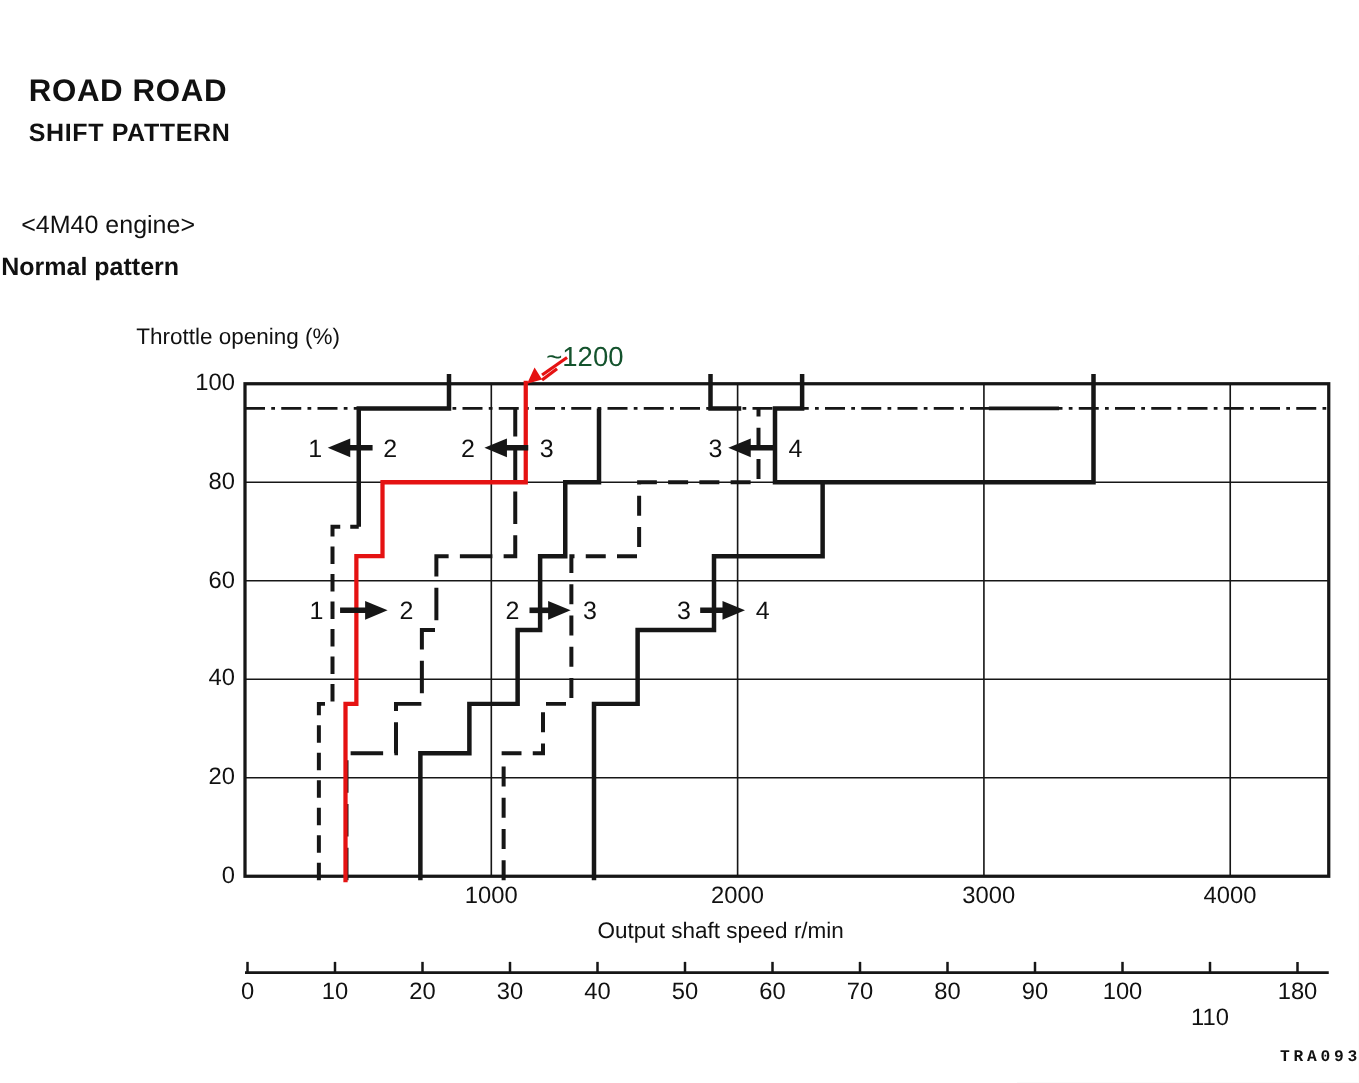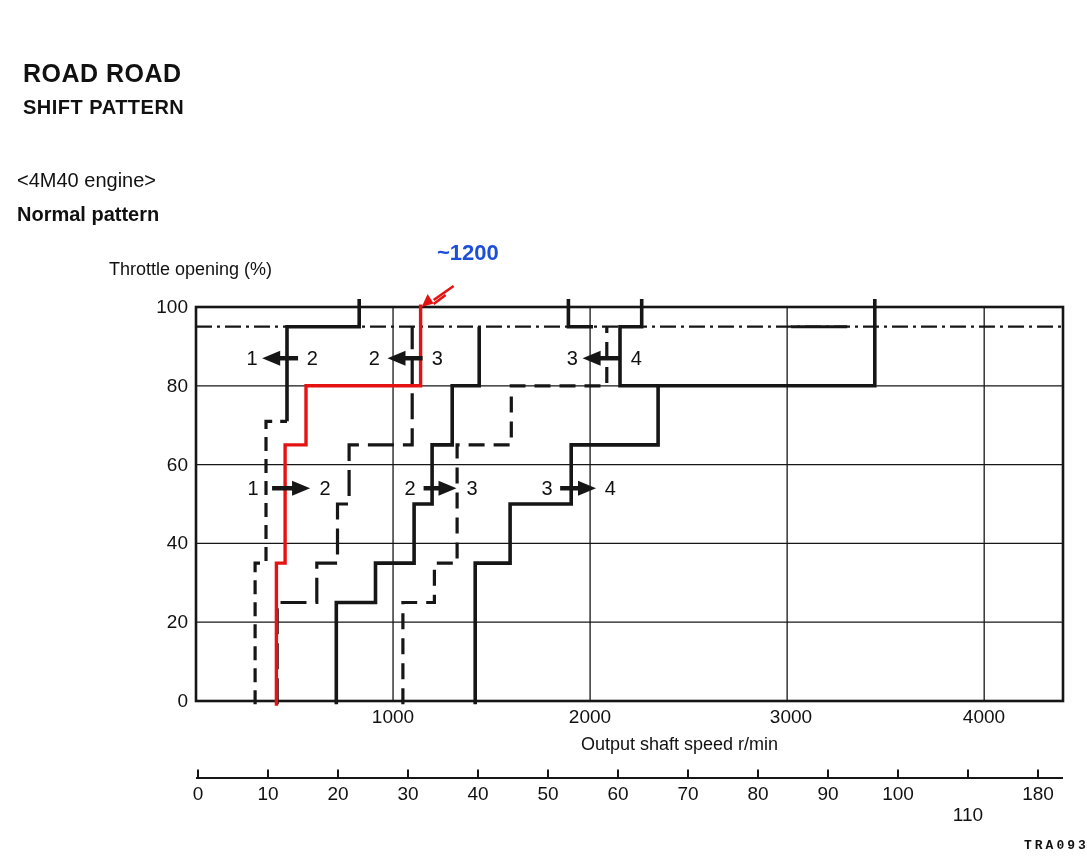--- a/index.html
+++ b/index.html
@@ -3,28 +3,28 @@
 <meta charset="utf-8">
 <style>
   html,body{margin:0;padding:0;background:#f7f7f5;}
   #page{position:relative;width:1087px;height:866px;background:#ffffff;overflow:hidden;
         font-family:"Liberation Sans",sans-serif;color:#111;}
   .abs{position:absolute;white-space:nowrap;}
   .h-title{left:27px;top:5px;font-size:40px;font-weight:bold;letter-spacing:-1.5px;}
   .h-section{left:23px;top:59px;font-size:25px;font-weight:bold;letter-spacing:0.5px;}
   .h-subsection{left:23px;top:96px;font-size:20px;font-weight:bold;letter-spacing:0.5px;}
   .h-engine{left:17px;top:169px;font-size:20px;font-weight:normal;}
-  .h-pattern{left:17px;top:203px;font-size:20px;font-weight:bold;}
+  .h-pattern{left:1px;top:203px;font-size:20px;font-weight:bold;}
   .axis-title{font-size:18px;}
   .ylabel-title{left:109px;top:259px;font-size:18px;}
   .tick{font-size:19px;}
   .ytick{left:118px;width:70px;text-align:right;}
   .xtick{width:80px;text-align:center;top:706px;}
   .vtick{width:60px;text-align:center;top:783px;}
-  .annotation{left:437px;top:240px;font-size:22px;font-weight:bold;color:#1d4ed8;}
+  .annotation{left:437px;top:273px;font-size:22px;font-weight:normal;color:#14532d;}
   .figcode{left:1024px;top:838px;font-size:13px;font-weight:bold;
            font-family:"Liberation Mono",monospace;letter-spacing:3px;}
   svg{position:absolute;left:0;top:0;}
 </style>
 </head>
 <body>
 
 <div id="page">
 
   <svg id="chart-svg" width="1087" height="866" viewBox="0 0 1087 866">
@@ -92,21 +92,21 @@
       <line x1="968" y1="769.5" x2="968" y2="778" stroke="#161616" stroke-width="2"></line>
       <line x1="1038" y1="769.5" x2="1038" y2="778" stroke="#161616" stroke-width="2"></line>
     </svg>
 
   <div class="abs h-section">ROAD ROAD</div>
   <div class="abs h-subsection">SHIFT PATTERN</div>
   <div class="abs h-engine">&lt;4M40 engine&gt;</div>
   <div class="abs h-pattern">Normal pattern</div>
 
   <div class="abs ylabel-title">Throttle opening (%)</div>
-  <div class="abs axis-title" style="left:478px;top:734px;width:300px;text-align:right;">Output shaft speed r/min</div>
+  <div class="abs axis-title" style="left:478px;top:734px;width:300px;text-align:left;">Output shaft speed r/min</div>
 
   <div class="abs annotation">~1200</div>
 
   <div class="abs figcode">TRA0934</div>
 
   <div class="abs tick ytick" style="top:296px;">100</div>
   <div class="abs tick ytick" style="top:375px;">80</div>
   <div class="abs tick ytick" style="top:454px;">60</div>
   <div class="abs tick ytick" style="top:532px;">40</div>
   <div class="abs tick ytick" style="top:611px;">20</div>

